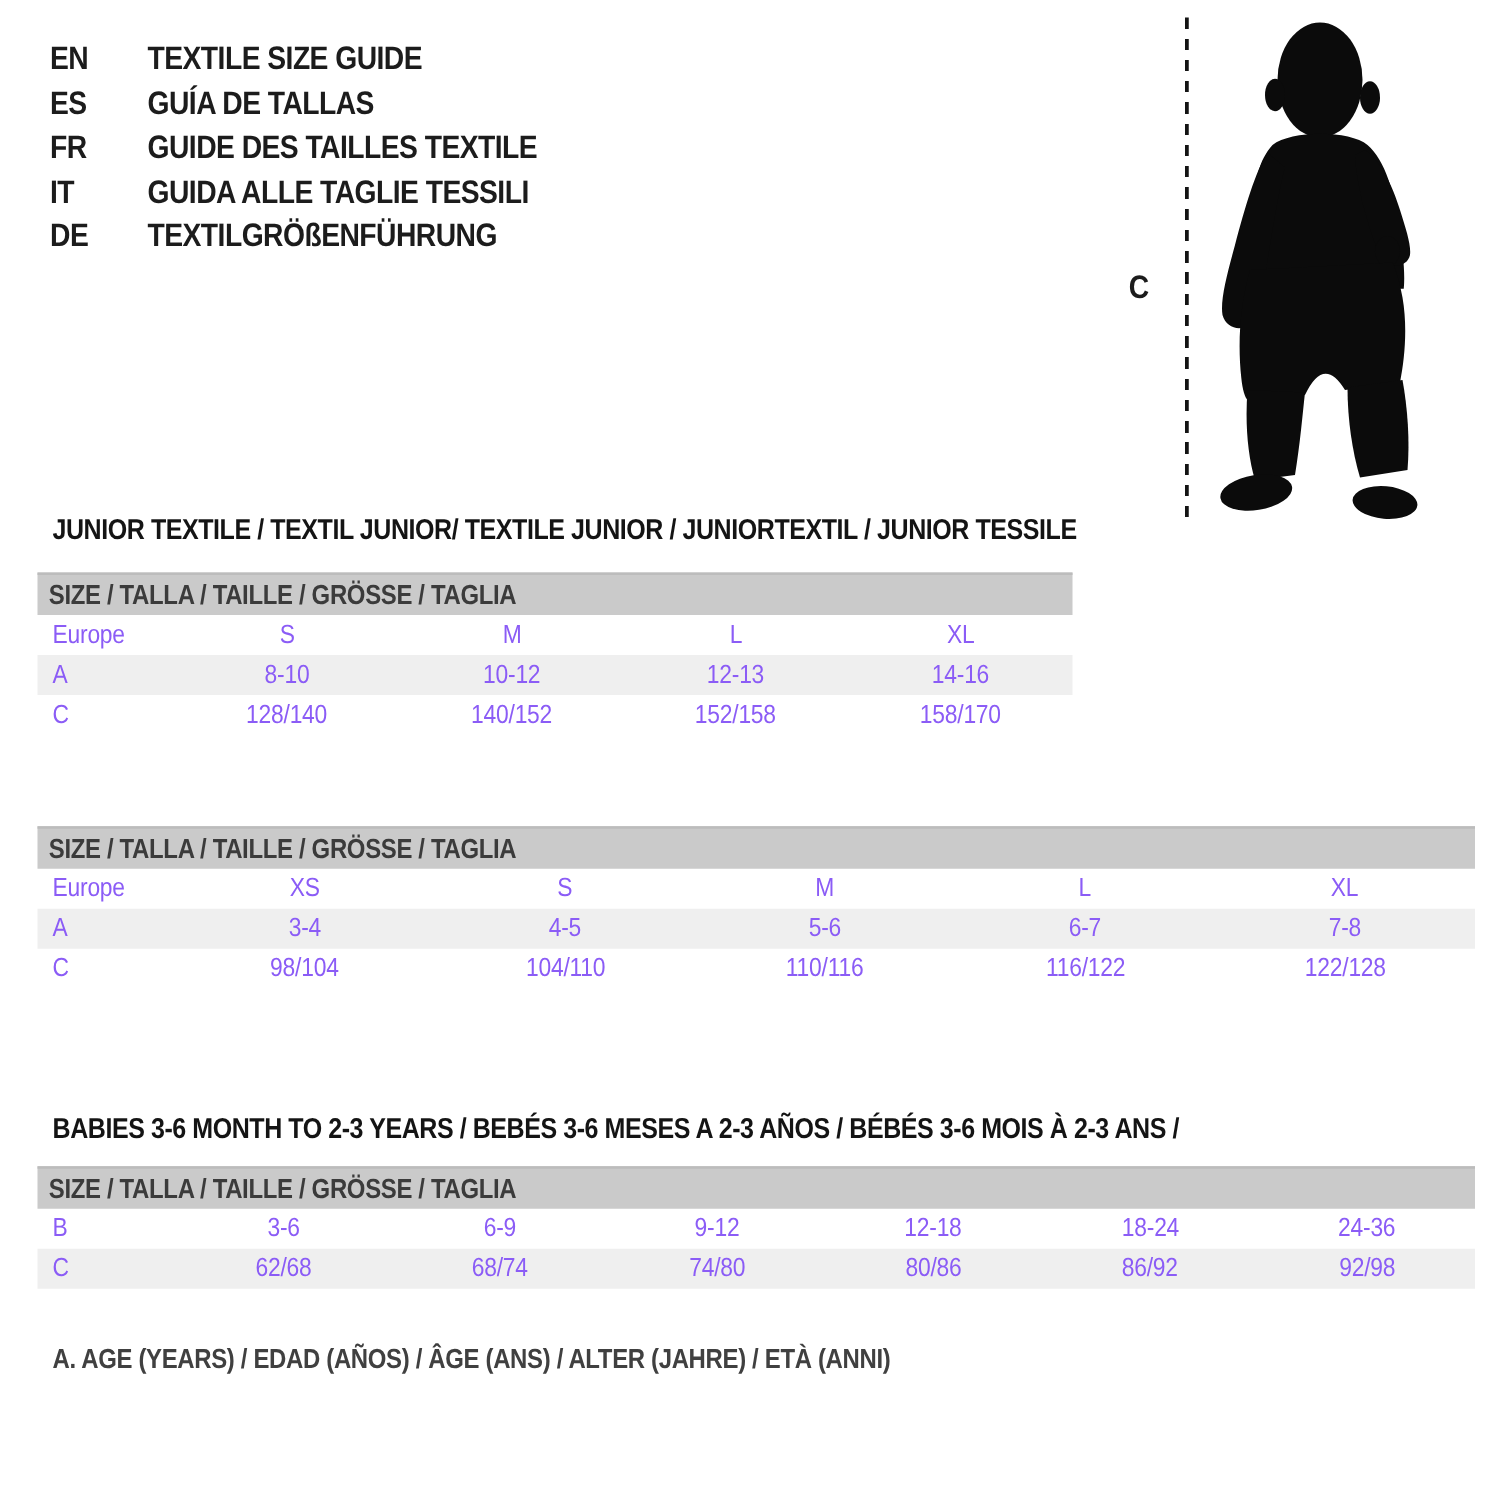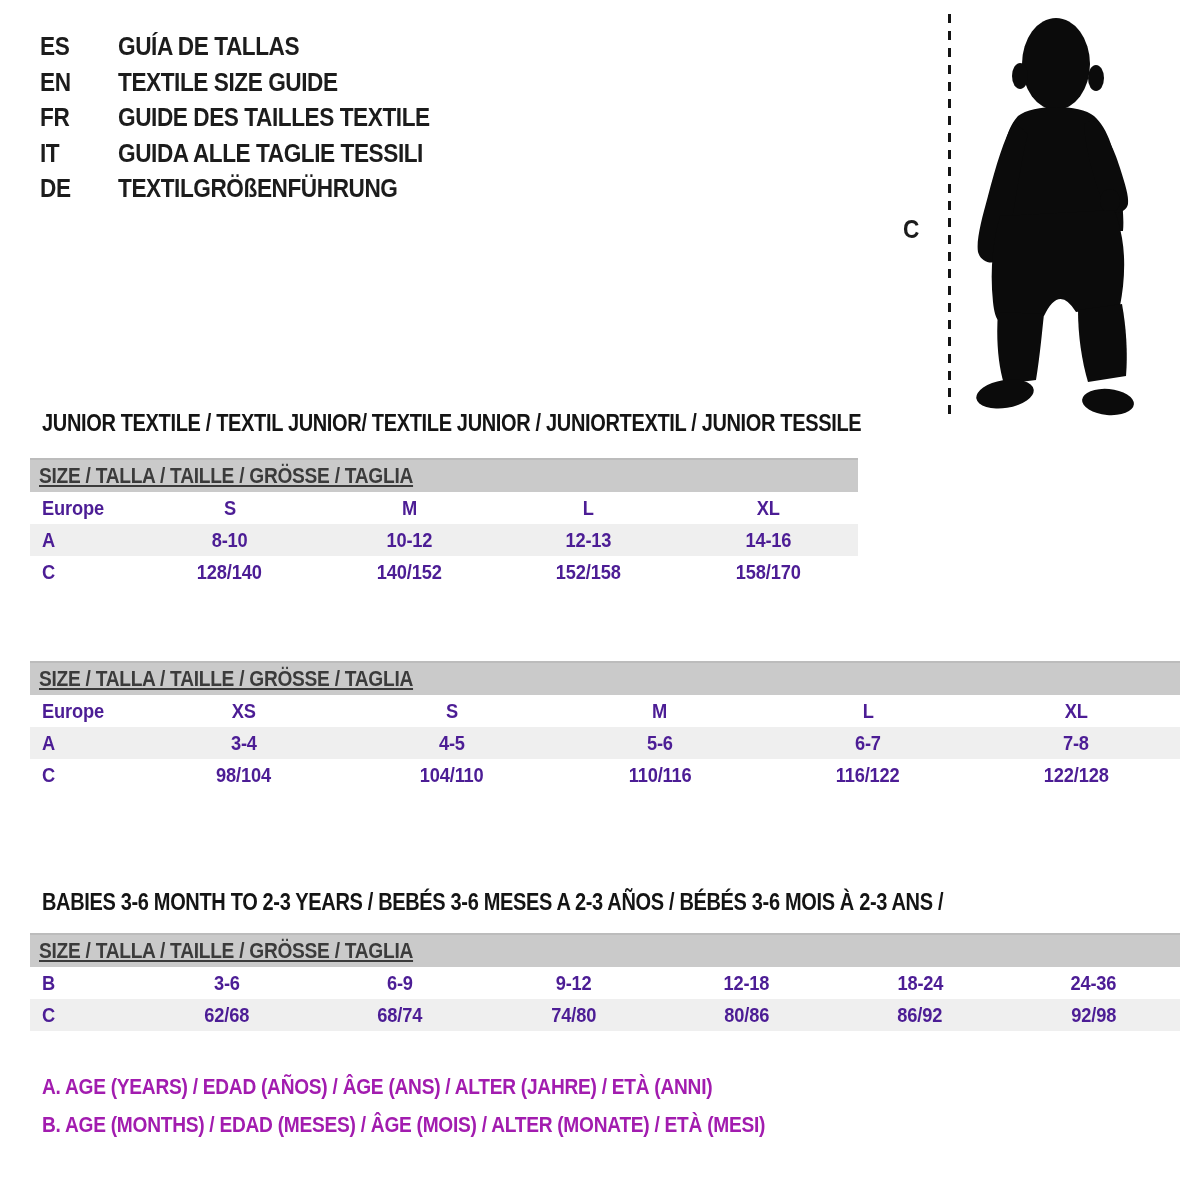--- a/index.html
+++ b/index.html
@@ -43,44 +43,44 @@
   .section-babies .heading-line { height: 28px; }
   .heading-sub { font-size: 0.62em; vertical-align: -0.28em; }
   .section-junior   .size-table { margin-top: 21px; }
   .section-children .size-table { margin-top: 17px; }
   .section-babies   .size-table { margin-top: 17px; }
 
   .table-header-bar {
     height: 34px; background: var(--bar, #cacaca);
     border-top: 2px solid #bcbcbc;
     display: flex; align-items: center; padding-left: 9px;
-    font-size: 22px; font-weight: 700; letter-spacing: -0.3px; color: #3b3b3b; text-decoration: underline;
+    font-size: 22px; font-weight: 700; letter-spacing: -0.3px; color: #3b3b3b;
   }
-  .table-row { display: flex; height: 32px; align-items: center; font-size: 21px; font-weight: 700; letter-spacing: -0.2px; color: #4c1d95; }
+  .table-row { display: flex; height: 32px; align-items: center; font-size: 21px; font-weight: 400; letter-spacing: -0.2px; color: #8b5cf6; }
   .table-row.shaded { background: var(--shade, #efefef); }
   .cell.label-cell { width: 110px; padding-left: 12px; text-align: left; }
   .cell.value-cell { flex: 1; text-align: center; }
 
   
   .legend { position: absolute; left: 42px; top: 1068px; }
-  .legend-line { font-size: 22px; font-weight: 700; letter-spacing: -0.3px; line-height: 37.5px; height: 37.5px; color: #a21caf; }
+  .legend-line { font-size: 22px; font-weight: 700; letter-spacing: -0.3px; line-height: 37.5px; height: 37.5px; color: #404040; }
 </style>
 </head>
 <body>
 
 <div class="canvas">
 
   <div class="lang-block">
       <div class="lang-row">
+        <span class="lang-code cond">EN</span>
+        <span class="lang-title cond">TEXTILE SIZE GUIDE</span>
+      </div>
+      <div class="lang-row">
         <span class="lang-code cond">ES</span>
         <span class="lang-title cond">GUÍA DE TALLAS</span>
-      </div>
-      <div class="lang-row">
-        <span class="lang-code cond">EN</span>
-        <span class="lang-title cond">TEXTILE SIZE GUIDE</span>
       </div>
       <div class="lang-row">
         <span class="lang-code cond">FR</span>
         <span class="lang-title cond">GUIDE DES TAILLES TEXTILE</span>
       </div>
       <div class="lang-row">
         <span class="lang-code cond">IT</span>
         <span class="lang-title cond">GUIDA ALLE TAGLIE TESSILI</span>
       </div>
       <div class="lang-row">
@@ -206,16 +206,15 @@
             <div class="cell value-cell"><span class="cond-c">80/86</span></div>
             <div class="cell value-cell"><span class="cond-c">86/92</span></div>
             <div class="cell value-cell"><span class="cond-c">92/98</span></div>
           </div>
         </div>
       </section>
     </div>
 
   <div class="legend">
       <div class="legend-line"><span class="cond">A. AGE (YEARS) / EDAD (AÑOS) / ÂGE (ANS) / ALTER (JAHRE) / ETÀ (ANNI)</span></div>
-      <div class="legend-line"><span class="cond">B. AGE (MONTHS) / EDAD (MESES) / ÂGE (MOIS) / ALTER (MONATE) / ETÀ (MESI)</span></div>
     </div>
 
 </div>
 
 </body></html>

